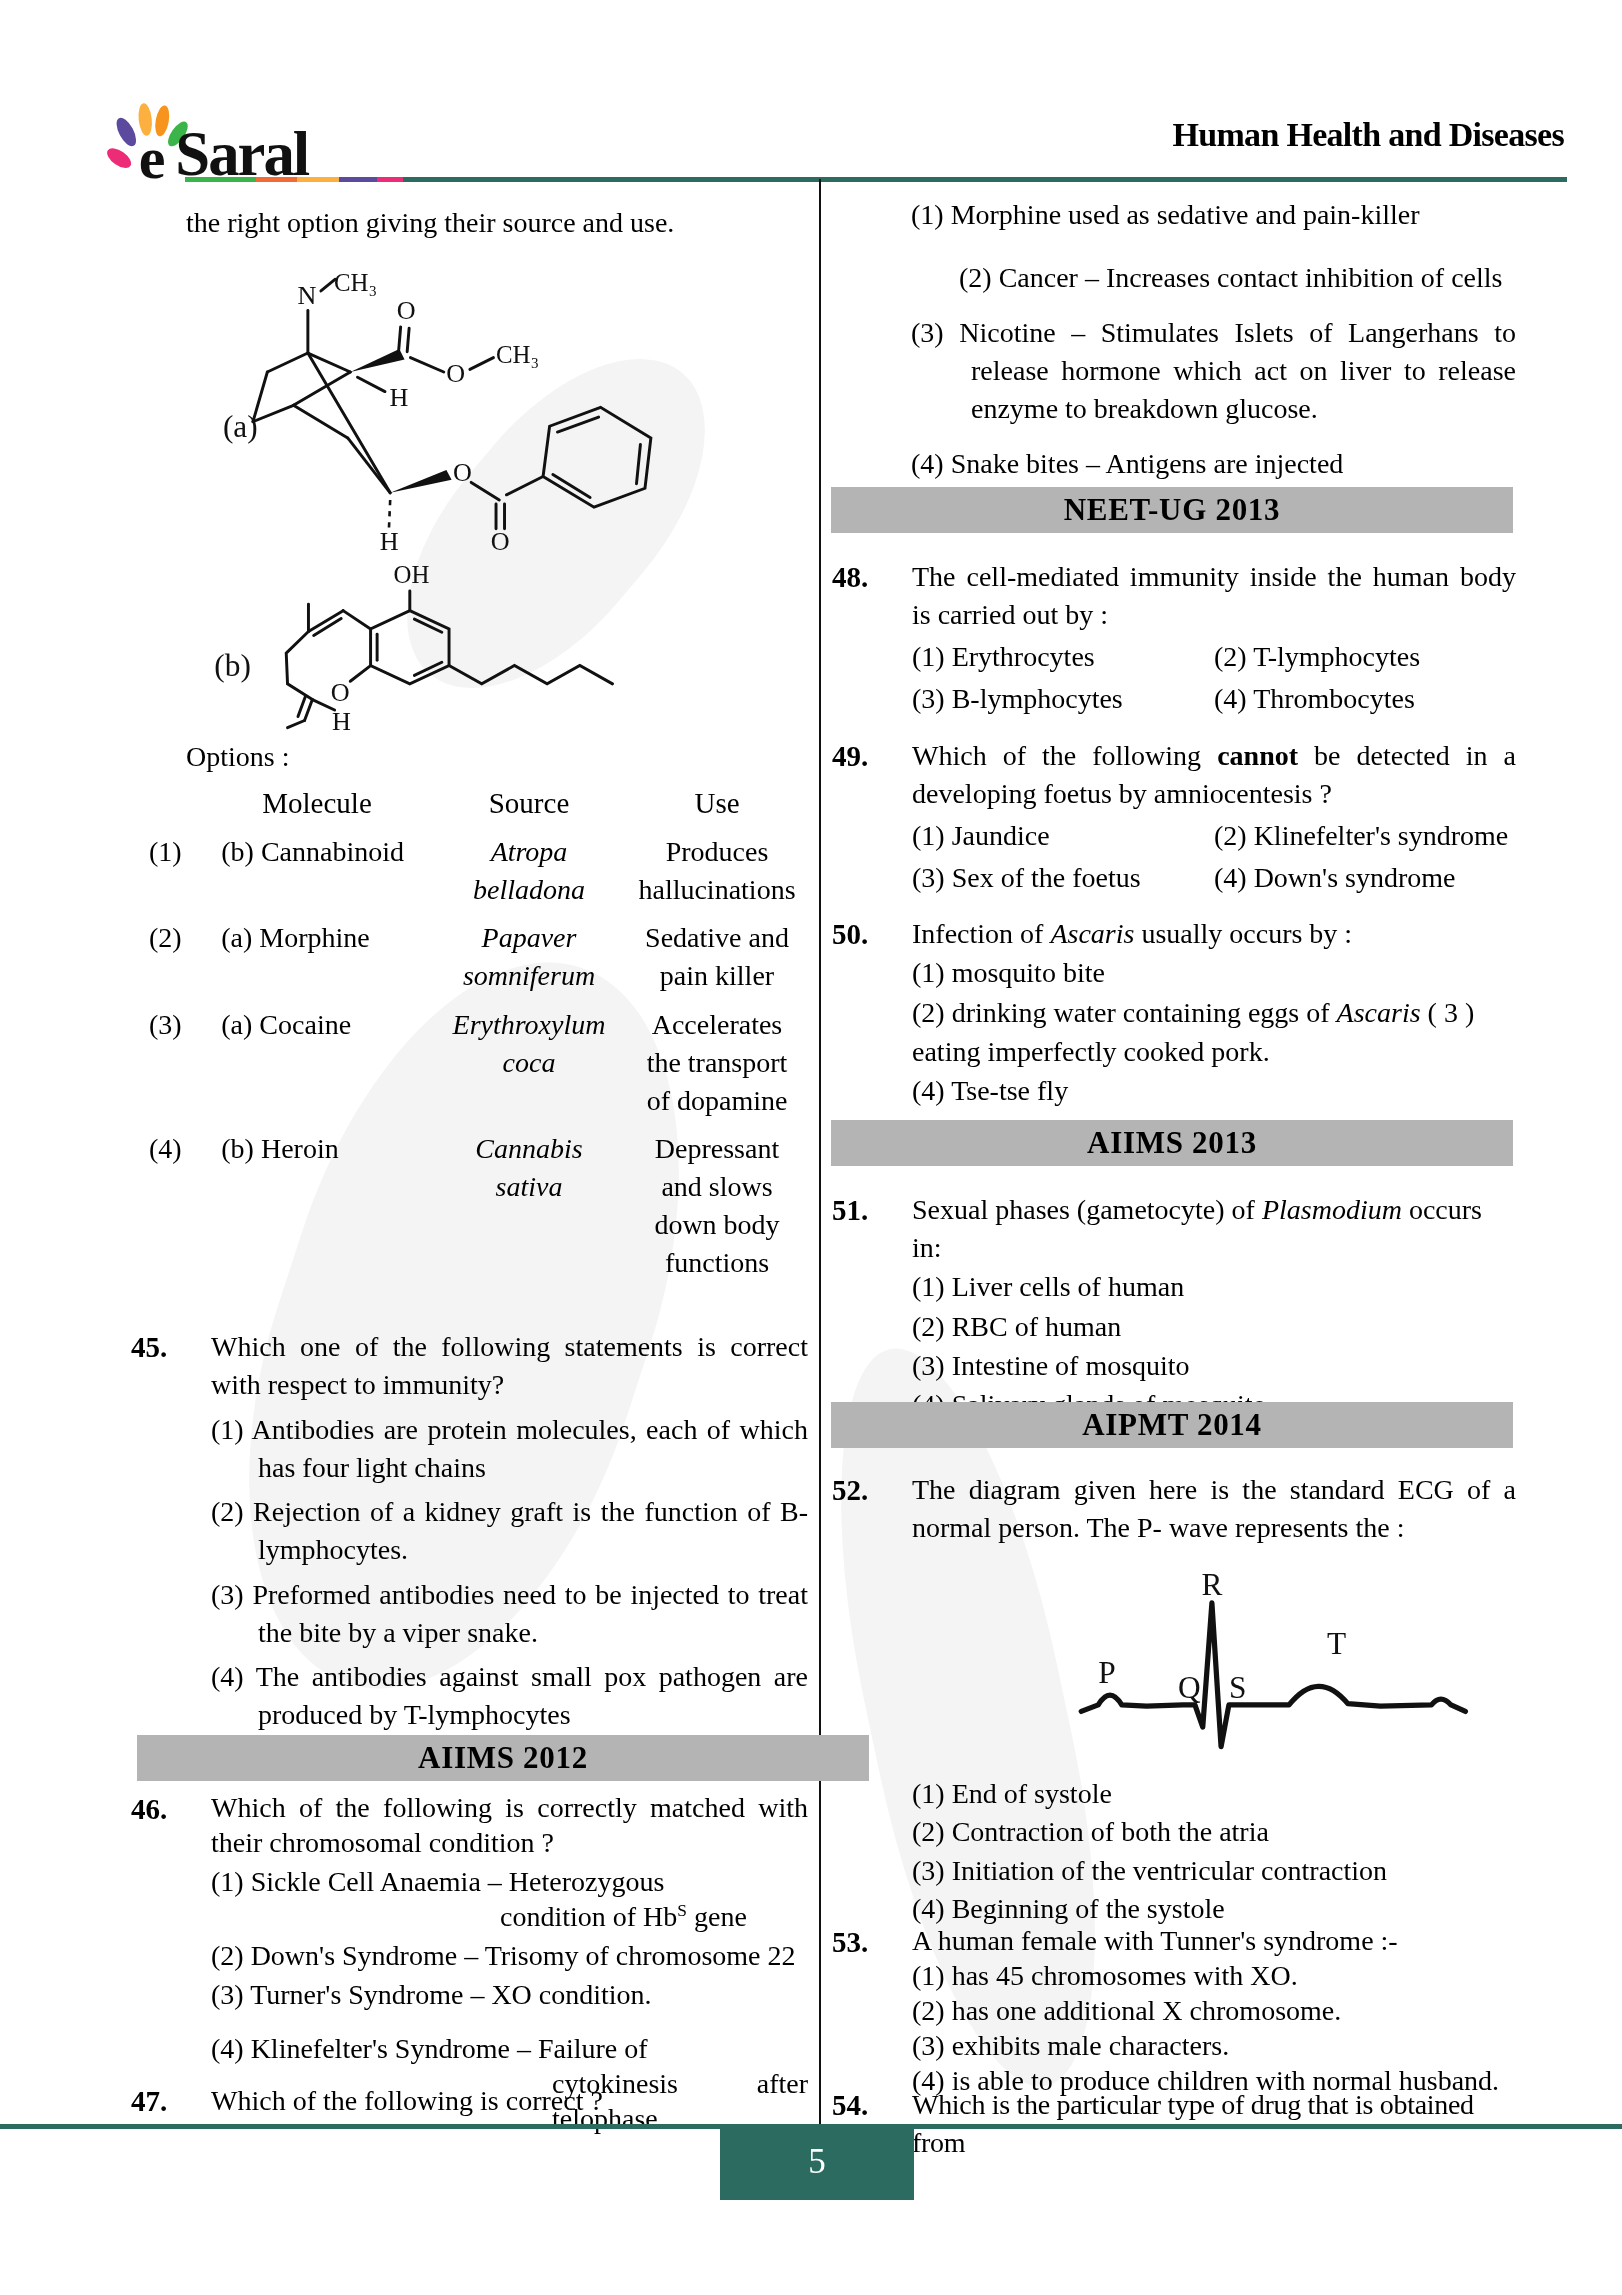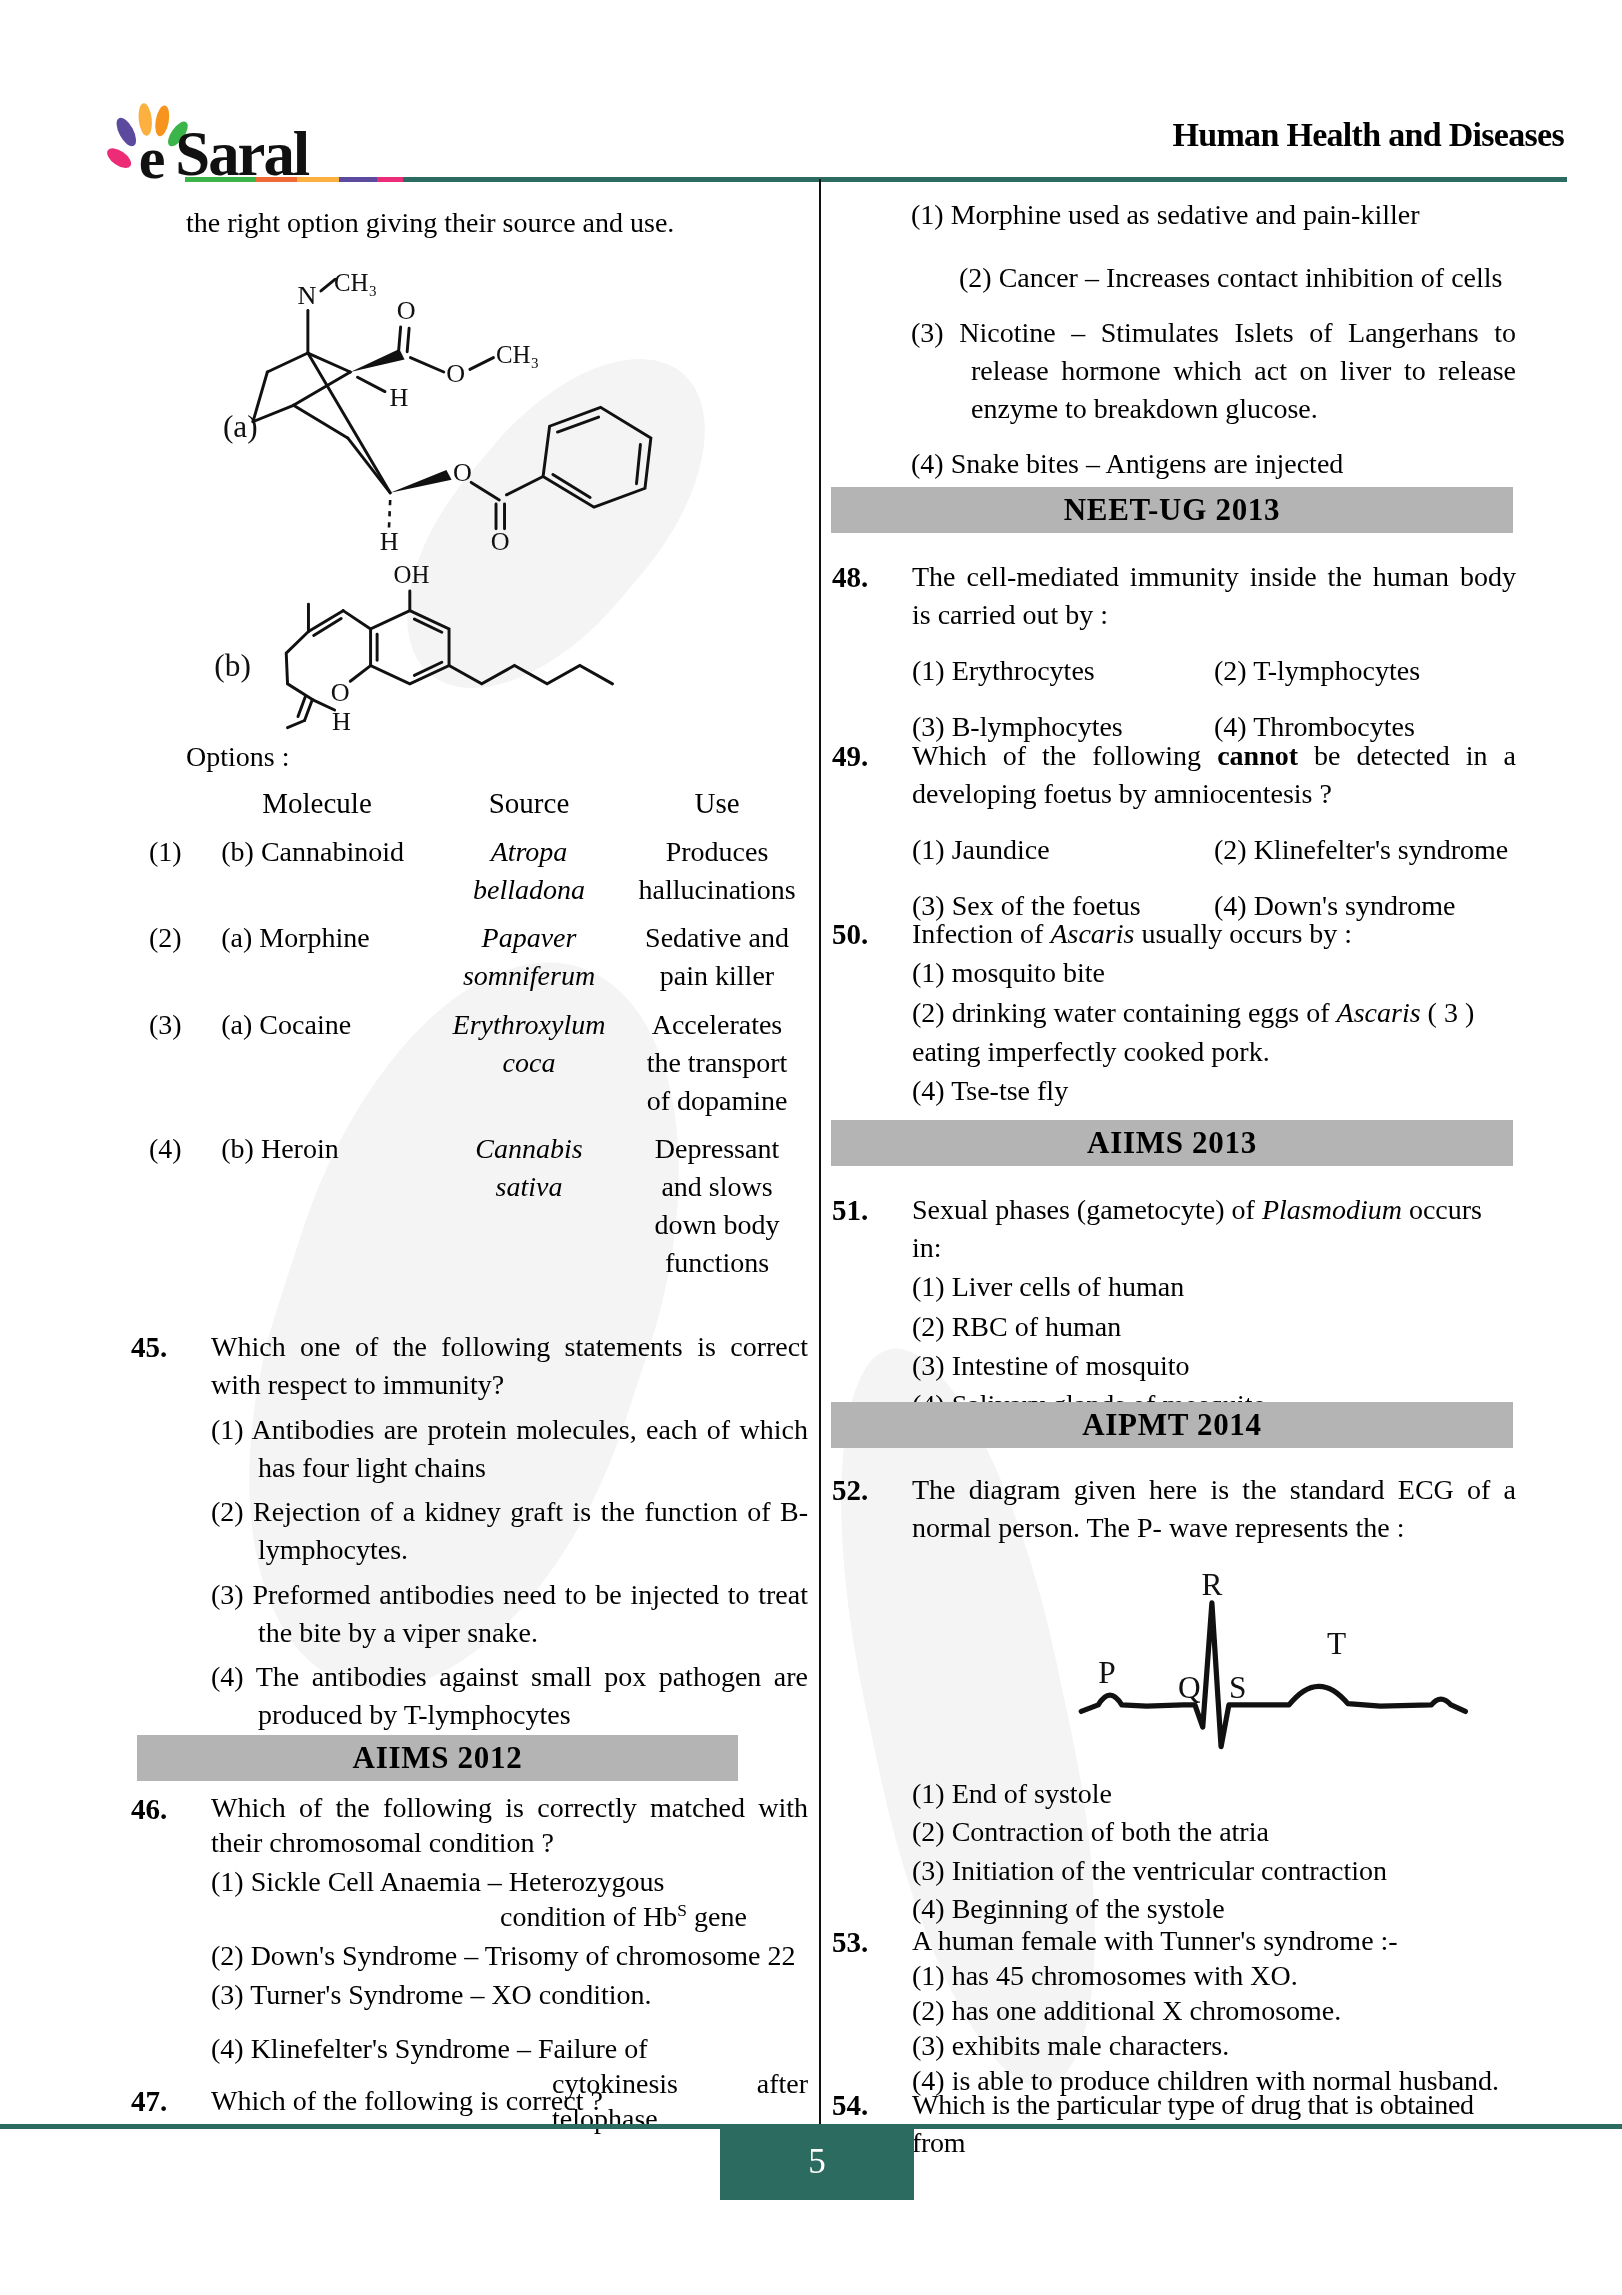--- a/index.html
+++ b/index.html
@@ -21,21 +21,21 @@
   .pagebox span{color:#fff;font-size:35px;}
   
   .t{position:absolute;font-size:28px;line-height:38px;}
   .just{text-align:justify;}
   .q{position:absolute;}
   .qnum{position:absolute;left:0;top:0;font-weight:bold;font-size:29px;line-height:38px;}
   .qbody{margin-left:80px;font-size:28px;line-height:38px;}
   .tight .qbody, .tight .opt{line-height:35px;}
   .opt{margin-left:80px;font-size:28px;line-height:38px;padding-left:47px;text-indent:-47px;
        text-align:justify;margin-top:6.5px;}
-  .optrow{margin-left:80px;font-size:28px;line-height:38px;display:flex;margin-top:18px;}
+  .optrow{margin-left:80px;font-size:28px;line-height:38px;display:flex;margin-top:4px;}
   .optrow .oL{width:302px;}
   .optrow .oR{flex:1;}
   .hang{padding-left:60px;text-indent:-60px;text-align:justify;}
   .it{font-style:italic;}
   .b{font-weight:bold;}
   sup{font-size:0.62em;vertical-align:super;line-height:0;}
   
   .bar{position:absolute;height:46px;background:#b4b4b4;display:flex;align-items:center;
        justify-content:center;font-size:31px;font-weight:bold;letter-spacing:0.7px;}
   
@@ -207,21 +207,21 @@
 
   <div class="q" style="left:131px;top:1328px;width:677px;">
     <span class="qnum">45.</span>
     <div class="qbody just">Which one of the following statements is correct with respect to immunity?</div>
     <div class="opt">(1) Antibodies are protein molecules, each of which has four light chains</div>
     <div class="opt">(2) Rejection of a kidney graft is the function of B-lymphocytes.</div>
     <div class="opt">(3) Preformed antibodies need to be injected to treat the bite by a viper snake.</div>
     <div class="opt">(4) The antibodies against small pox pathogen are produced by T-lymphocytes</div>
   </div>
 
-  <div class="bar" style="left:137px;top:1735px;width:601px;">AIIMS  2012</div>
+  <div class="bar" style="left:137px;top:1735px;width:732px;">AIIMS  2012</div>
 
   <div class="q tight" style="left:131px;top:1790px;width:677px;">
     <span class="qnum">46.</span>
     <div class="qbody just">Which of the following is correctly matched with their chromosomal condition ?</div>
     <div class="opt" style="margin-top:3.9px;">
       <span>(1)  Sickle Cell Anaemia – Heterozygous</span><br>
       <span style="display:inline-block;text-indent:0;padding-left:242px;"><span>condition of Hb</span><sup>S</sup><span> gene</span></span>
     </div>
     <div class="opt" style="margin-top:3.9px;">(2)  Down's Syndrome – Trisomy of chromosome 22</div>
     <div class="opt" style="margin-top:3.9px;">(3)  Turner's Syndrome – XO condition.</div>

